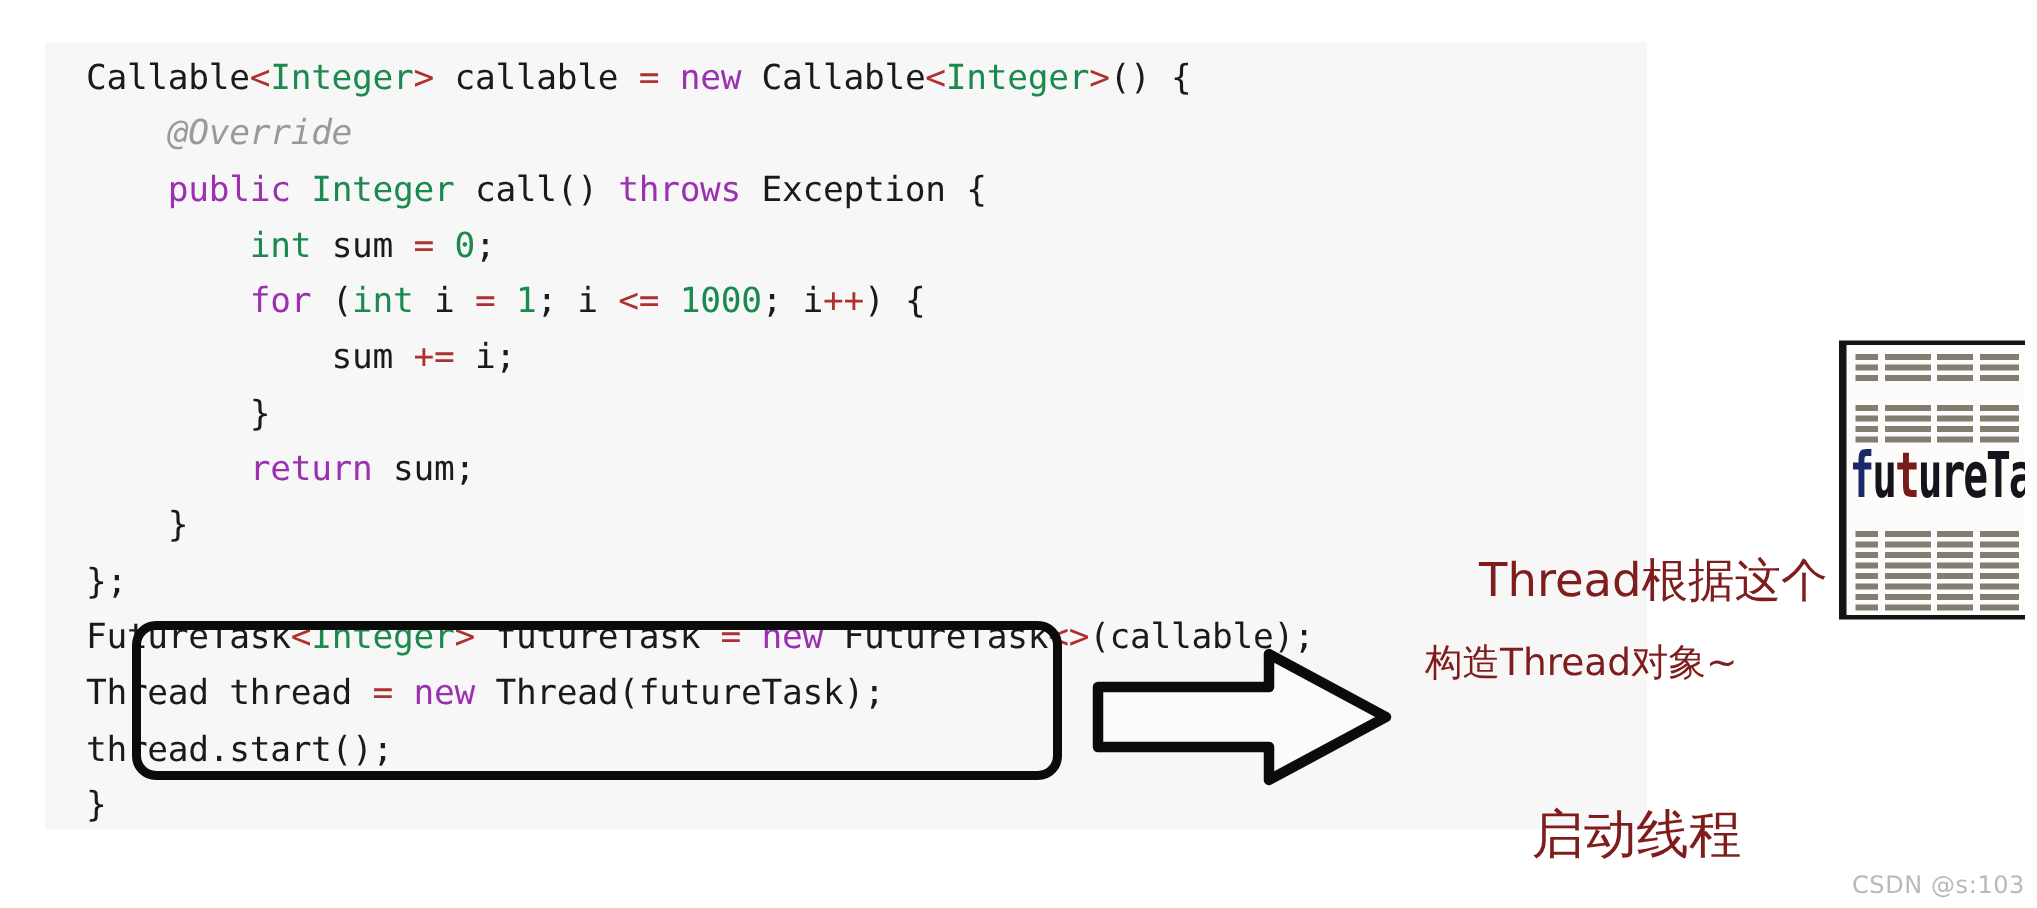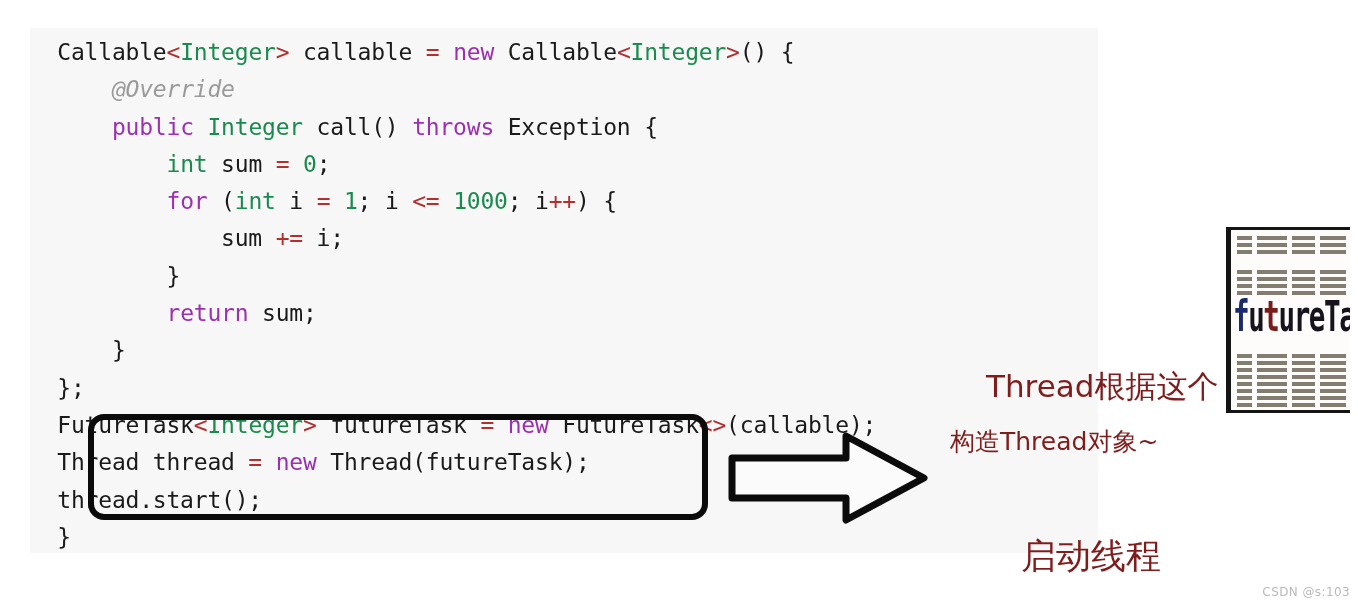--- a/index.html
+++ b/index.html
@@ -150,21 +150,21 @@
   }
   #receipt-word .fx-b { color: #1b2a6b; }
   #receipt-word .fx-r { color: #7a1b1b; }
 
   
   #watermark {
     position: absolute;
     right: 8px;
     bottom: 6px;
     font-family: "DejaVu Sans", sans-serif;
-    font-size: 12px;
+    font-size: 16px;
     color: #b9b9b9;
     letter-spacing: .4px;
   }
 </style>
 </head>
 <body>
 
 <div id="code-panel">
   <div id="code-lines"><div class="code-line"><span>  </span><span class="t-id">Callable</span><span class="t-op">&lt;</span><span class="t-type">Integer</span><span class="t-op">&gt;</span><span class="t-id"> callable </span><span class="t-op">=</span><span class="t-id"> </span><span class="t-kw">new</span><span class="t-id"> Callable</span><span class="t-op">&lt;</span><span class="t-type">Integer</span><span class="t-op">&gt;</span><span class="t-punc">() {</span></div><div class="code-line"><span>      </span><span class="t-anno">@Override</span></div><div class="code-line"><span>      </span><span class="t-kw">public</span><span class="t-id"> </span><span class="t-type">Integer</span><span class="t-id"> call() </span><span class="t-kw">throws</span><span class="t-id"> Exception {</span></div><div class="code-line"><span>          </span><span class="t-type">int</span><span class="t-id"> sum </span><span class="t-op">=</span><span class="t-id"> </span><span class="t-num">0</span><span class="t-punc">;</span></div><div class="code-line"><span>          </span><span class="t-kw">for</span><span class="t-punc"> (</span><span class="t-type">int</span><span class="t-id"> i </span><span class="t-op">=</span><span class="t-id"> </span><span class="t-num">1</span><span class="t-id">; i </span><span class="t-op">&lt;=</span><span class="t-id"> </span><span class="t-num">1000</span><span class="t-id">; i</span><span class="t-op">++</span><span class="t-punc">) {</span></div><div class="code-line"><span>              </span><span class="t-id">sum </span><span class="t-op">+=</span><span class="t-id"> i;</span></div><div class="code-line"><span>          </span><span class="t-punc">}</span></div><div class="code-line"><span>          </span><span class="t-kw">return</span><span class="t-id"> sum;</span></div><div class="code-line"><span>      </span><span class="t-punc">}</span></div><div class="code-line"><span>  </span><span class="t-punc">};</span></div><div class="code-line"><span>  </span><span class="t-id">FutureTask</span><span class="t-op">&lt;</span><span class="t-type">Integer</span><span class="t-op">&gt;</span><span class="t-id"> futureTask </span><span class="t-op">=</span><span class="t-id"> </span><span class="t-kw">new</span><span class="t-id"> FutureTask</span><span class="t-op">&lt;&gt;</span><span class="t-id">(callable);</span></div><div class="code-line"><span>  </span><span class="t-id">Thread thread </span><span class="t-op">=</span><span class="t-id"> </span><span class="t-kw">new</span><span class="t-id"> Thread(futureTask);</span></div><div class="code-line"><span>  </span><span class="t-id">thread.start();</span></div><div class="code-line"><span>  </span><span class="t-punc">}</span></div></div>
 </div>

